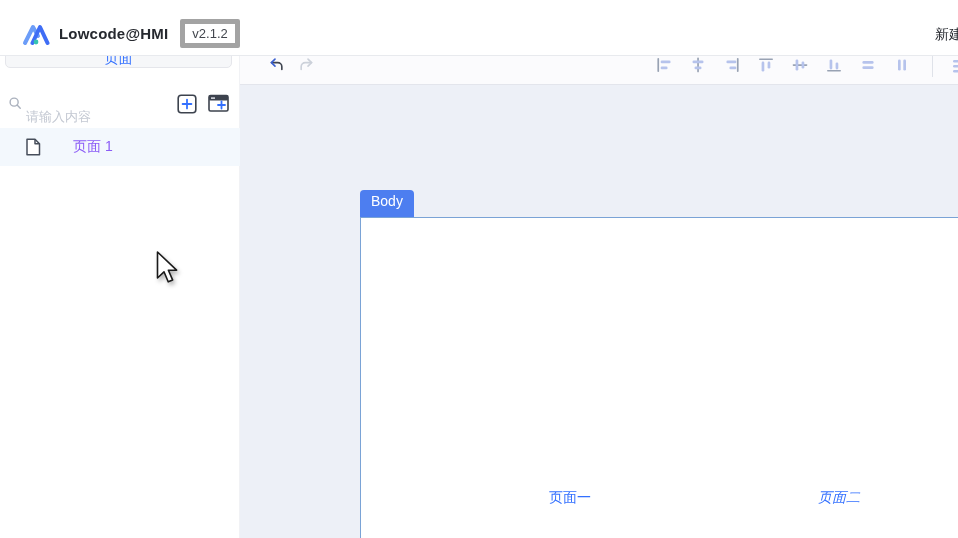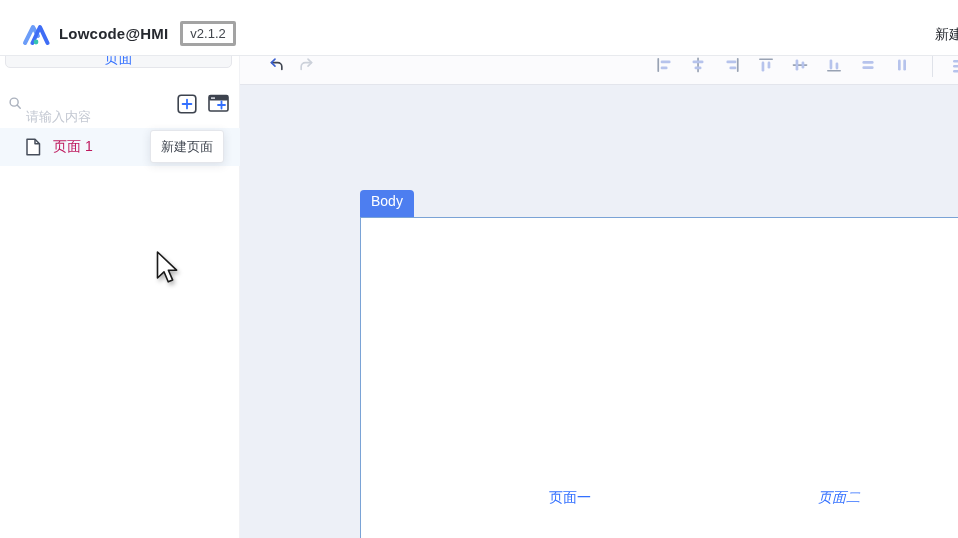--- a/index.html
+++ b/index.html
@@ -4,21 +4,21 @@
 <style>
   * { margin:0; padding:0; box-sizing:border-box; }
   html,body { width:958px; height:538px; overflow:hidden; }
   body { font-family:"Liberation Sans","DejaVu Sans",sans-serif; background:#fff; position:relative; }
 
   
   .header { position:absolute; top:12px; left:0; width:958px; height:44px; background:#fff;
             border-bottom:1px solid #e8eaee; display:flex; align-items:center; z-index:10; }
   .logo { margin-left:22px; width:28px; height:24px; flex:0 0 auto; }
   .app-title { margin-left:9px; font-size:15px; color:#26292f; font-weight:600; letter-spacing:.2px; }
-  .version-badge { margin-left:12px; font-size:13px; color:#42464d; border:3px solid #a3a3a3;
+  .version-badge { margin-left:12px; font-size:13px; color:#42464d; border:5px solid #a3a3a3;
                    border-radius:2px; padding:2px 7px; background:#fff; }
   .header-right { position:absolute; left:935px; top:14px; font-size:14px; color:#23262c; white-space:nowrap; }
 
   
   .sidebar { position:absolute; top:45px; left:0; width:240px; height:493px; background:#fff;
              border-right:1px solid #f1f2f5; z-index:5; }
   .seg { position:absolute; top:5px; left:5px; width:227px; height:16px; background:#f6f7f9;
          border:1px solid #e5e6eb; border-radius:5px; display:flex; padding:8px; }
   .seg-item { flex:1; display:flex; align-items:center; justify-content:center; font-size:14px;
               color:#2a2e36; border-radius:3px; cursor:pointer; }
@@ -30,21 +30,21 @@
                   font-size:13px; color:#4e5969; background:transparent; }
   .search-input::placeholder { color:#c3c8d2; }
   .icon-btn { position:absolute; top:4px; width:22px; height:22px; border:none; background:transparent;
               cursor:pointer; padding:0; }
   .btn-add-page { left:176px; }
   .btn-add-window { left:207px; }
 
   .page-item { position:absolute; top:83px; left:0; width:240px; height:38px; background:#f3f8fd;
                display:flex; align-items:center; cursor:pointer; }
   .page-item .file-ic { margin-left:25px; }
-  .page-item .page-label { margin-left:12px; font-size:14px; color:#be185d; }
+  .page-item .page-label { margin-left:32px; font-size:14px; color:#8b5cf6; }
 
   .tooltip { position:absolute; top:85px; left:150px; width:74px; height:33px; background:#fff;
              border:1px solid #e4e6eb; border-radius:3px; box-shadow:0 2px 10px rgba(40,50,70,.12);
              display:flex; align-items:center; justify-content:center; font-size:13px; color:#3f454f; z-index:6; }
 
   
   .toolbar { position:absolute; top:45px; left:240px; width:718px; height:40px; background:#fbfbfd;
              border-bottom:1px solid #e3e5ec; z-index:4; }
   .tb-icon { position:absolute; top:11px; width:18px; height:18px; cursor:pointer; }
   .undo { left:26px; } .redo { left:59px; }
@@ -114,21 +114,20 @@
   </div>
 
   <div class="page-item">
     <svg class="file-ic" width="16" height="18" viewBox="0 0 16 18">
       <path d="M2 1.2 h8 l4.5 4.5 v11 h-12.5 z" fill="#fff" stroke="#474e5b" stroke-width="1.5" stroke-linejoin="round"></path>
       <path d="M10 1.2 v4.5 h4.5" fill="none" stroke="#474e5b" stroke-width="1.5" stroke-linejoin="round"></path>
     </svg>
     <span class="page-label">页面 1</span>
   </div>
 
-  <div class="tooltip">新建页面</div>
 </div>
 
 <div class="toolbar">
 
   <svg class="tb-icon undo" viewBox="0 0 20 18">
     <path d="M6 6.3 H13 a4.6 4.6 0 0 1 4.6 4.6 V14" fill="none" stroke="#3f4450" stroke-width="1.8" stroke-linecap="round"></path>
     <polyline points="10,2.4 6,6.3 10,10.2" fill="none" stroke="#3a5fd0" stroke-width="1.8" stroke-linecap="round" stroke-linejoin="round"></polyline>
   </svg>
   <svg class="tb-icon redo" viewBox="0 0 20 18">
     <path d="M14 6.3 H7 a4.6 4.6 0 0 0 -4.6 4.6 V14" fill="none" stroke="#ccd1da" stroke-width="1.8" stroke-linecap="round"></path>

